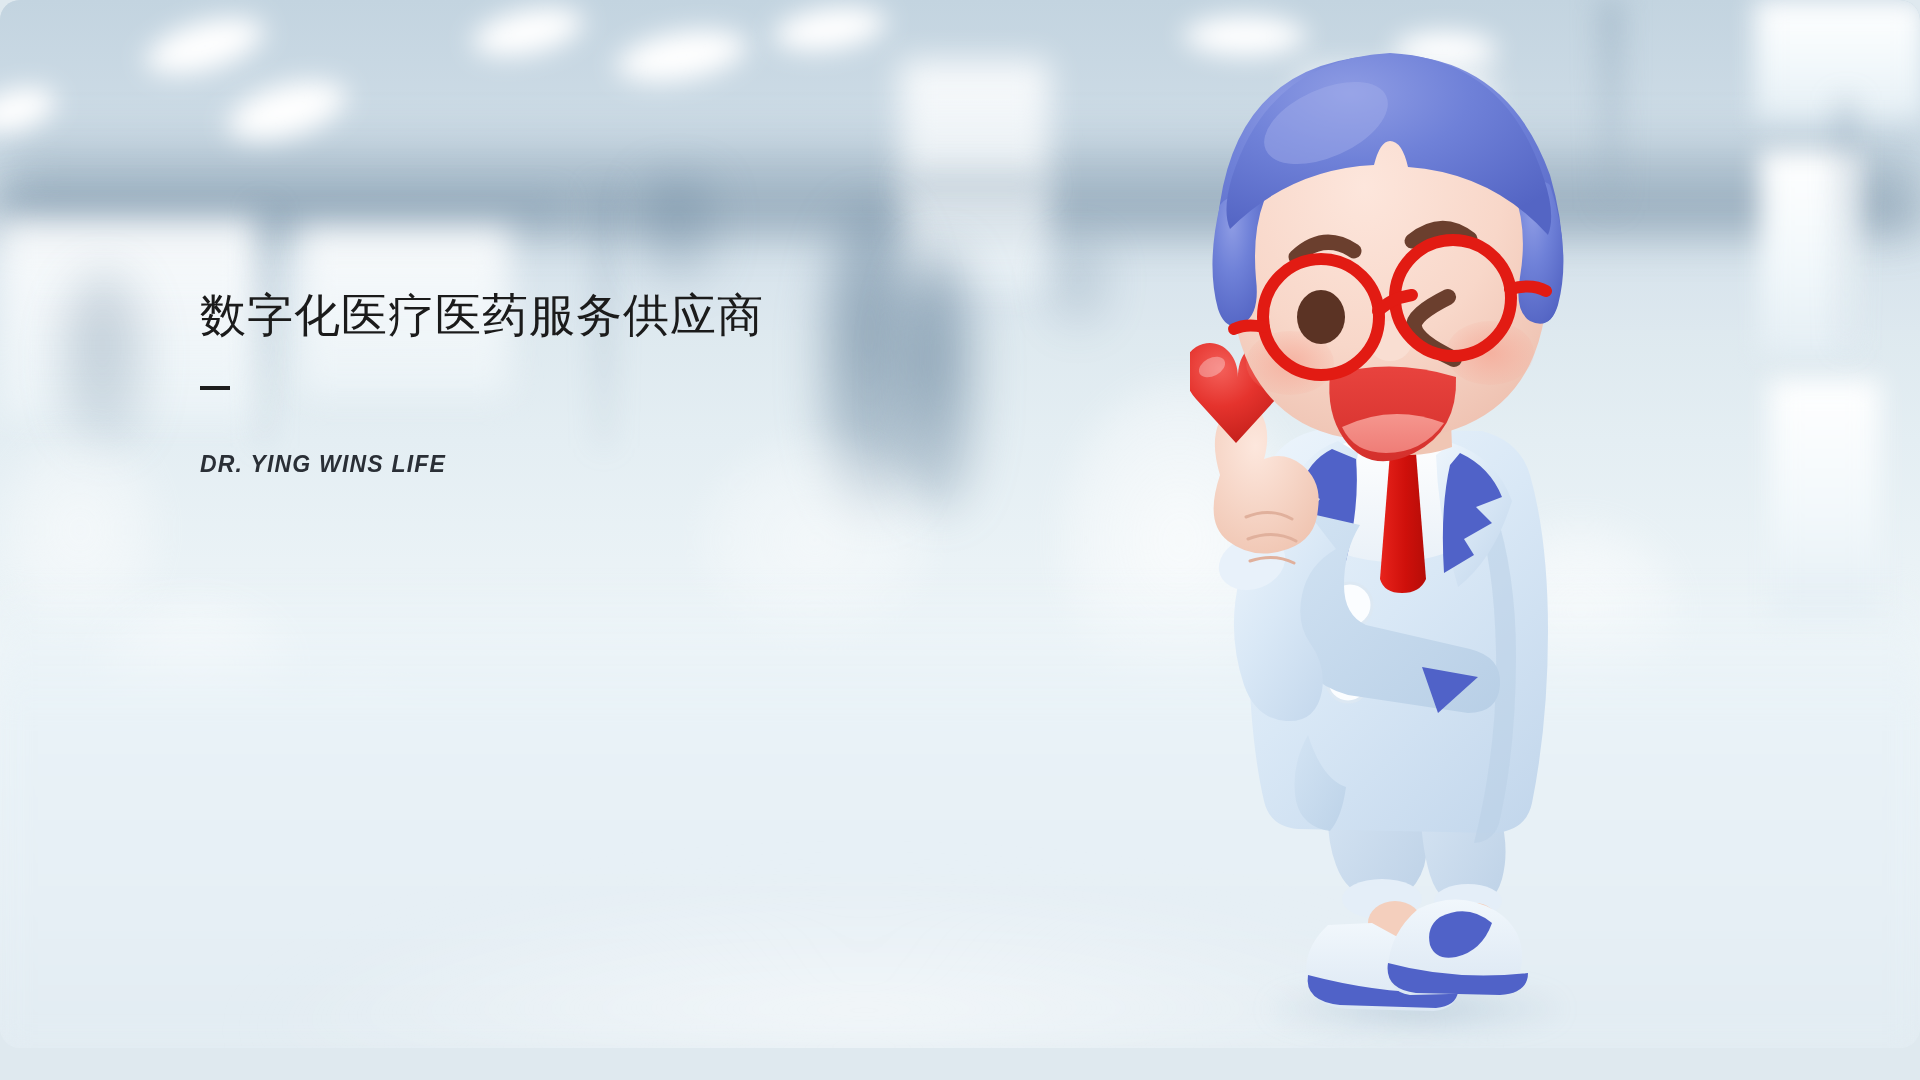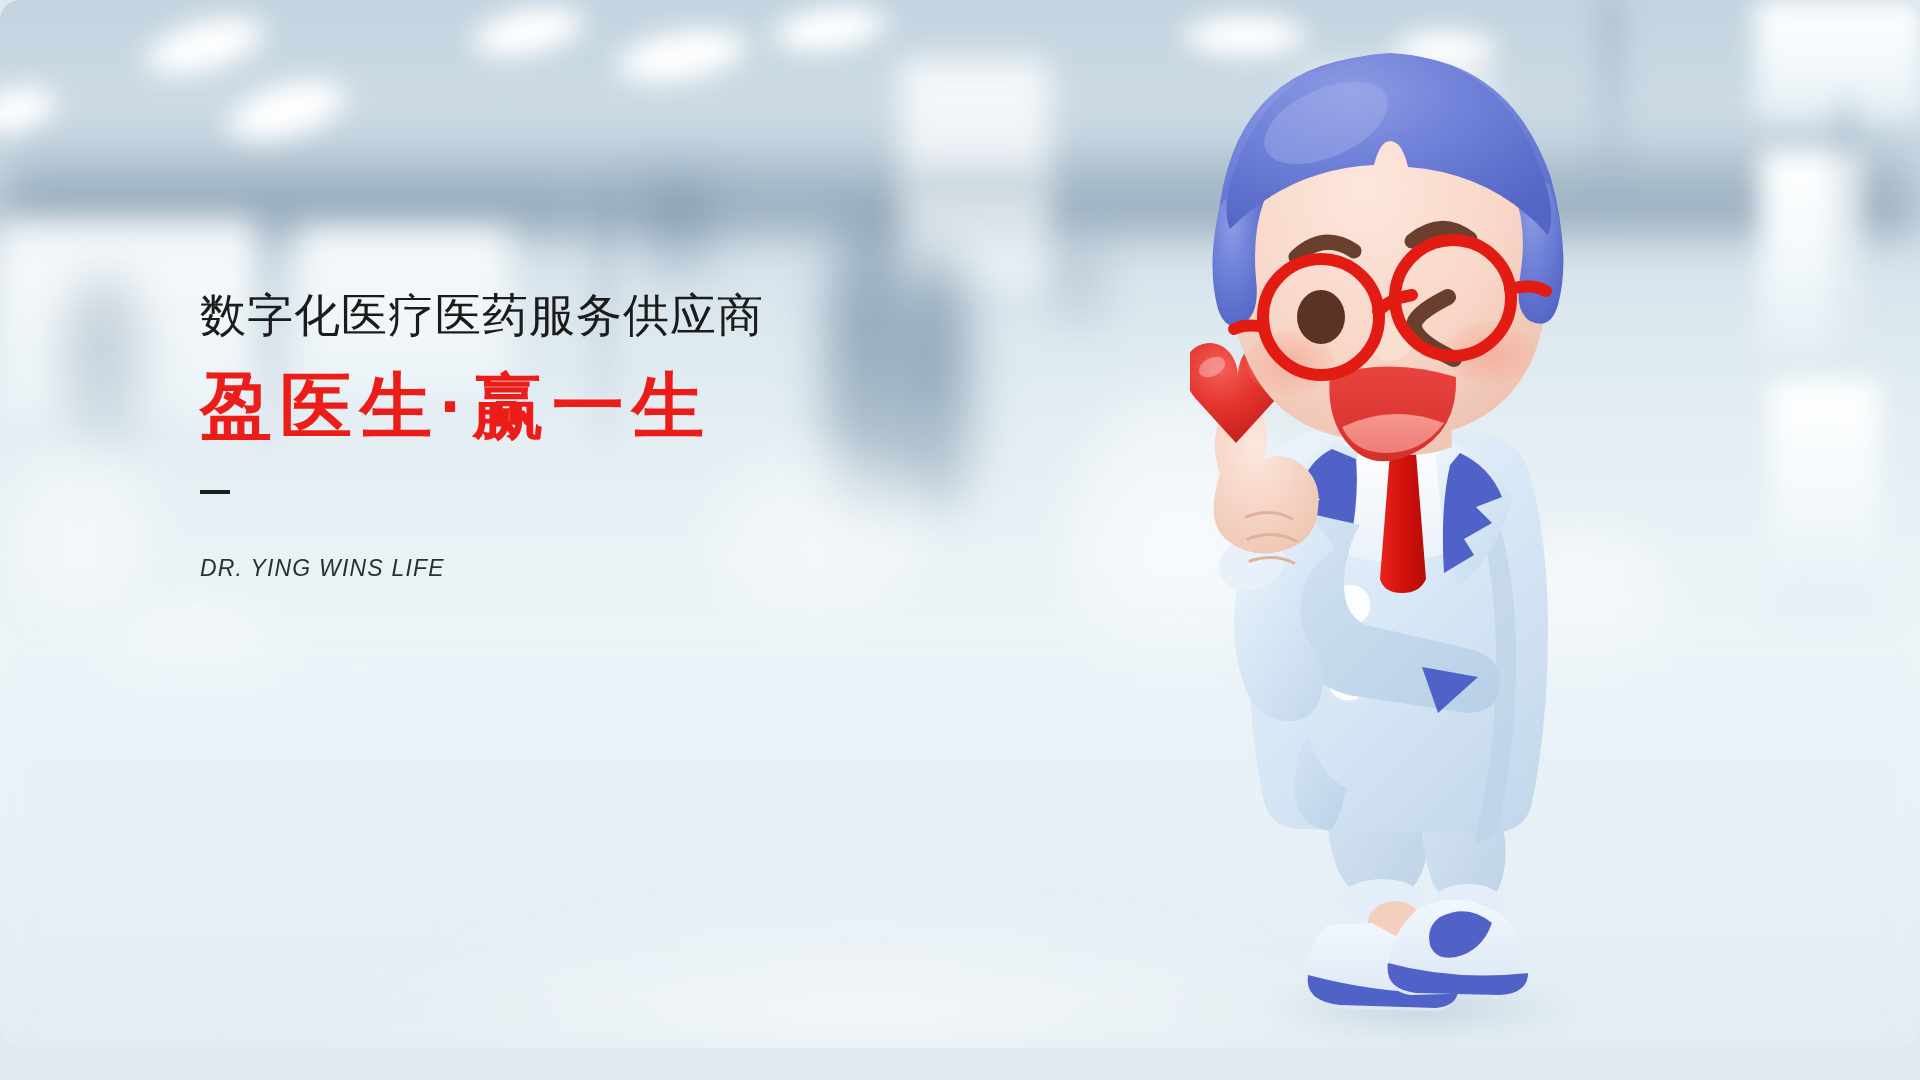--- a/index.html
+++ b/index.html
@@ -112,21 +112,21 @@
     margin-top:44px;
     width:30px; height:4px;
     background:#1d1d1d;
   }
   .en-block {
     margin-top:56px;
   }
   .en-line {
     font-family:"Liberation Sans","DejaVu Sans", sans-serif;
     font-style:italic;
-    font-weight:400;
+    font-weight:700;
     font-size:23px;
     letter-spacing:1.2px;
     line-height:1.62;
     color:#2a2f36;
     white-space:nowrap;
   }
 
   
   #mascot {
     position:absolute;
@@ -193,21 +193,20 @@
     <div class="bokeh" style="left:0px; top:430px; width:160px; height:200px; opacity:.55;"></div>
     <div class="bokeh" style="left:700px; top:440px; width:230px; height:200px; opacity:.5;"></div>
     <div class="bokeh" style="left:1060px; top:380px; width:240px; height:320px; opacity:.75;"></div>
 
     <div class="bg-floor"></div>
     <div class="bg-floor-sheen"></div>
   </div>
 
   <div class="copy">
     <div class="subtitle">数字化医疗医药服务供应商</div>
-    <div class="headline">盈医生·赢一生</div>
     <div class="rule"></div>
     <div class="en-block">
       <div class="en-line">DR. YING WINS LIFE</div>
     </div>
   </div>
 
   <div class="mascot-shadow"></div>
 
   <div id="mascot">
     <svg viewBox="0 0 480 1000" xmlns="http://www.w3.org/2000/svg">

